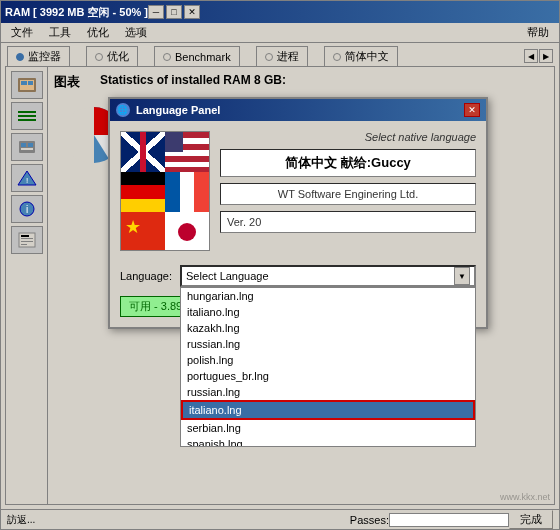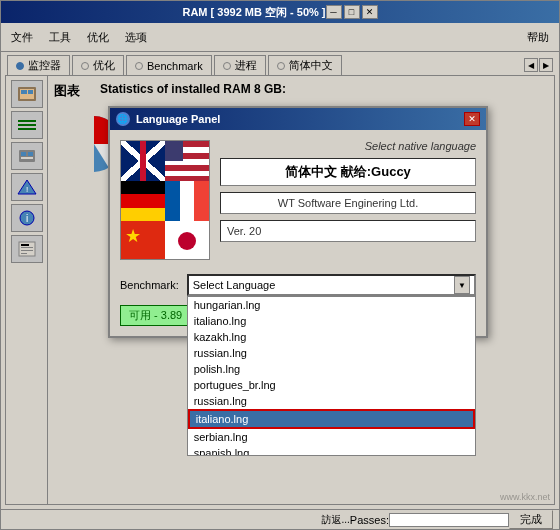--- a/index.html
+++ b/index.html
@@ -21,21 +21,21 @@
       display: flex;
       flex-direction: column;
     }
 
     
     .title-bar {
       background: linear-gradient(to right, #0a246a, #3a6ea5);
       color: white;
       display: flex;
       align-items: center;
-      justify-content: center;
+      justify-content: flex-start;
       padding: 3px 4px;
       height: 22px;
       flex-shrink: 0;
     }
     .title-bar-text {
       font-size: 11px;
       font-weight: bold;
       color: white;
     }
     .title-bar-buttons {
@@ -56,21 +56,21 @@
     }
 
     
     .menu-bar {
       background: #d4d0c8;
       display: flex;
       align-items: center;
       justify-content: space-between;
       padding: 2px 6px;
       border-bottom: 1px solid #808080;
-      height: 29px;
+      height: 20px;
       flex-shrink: 0;
     }
     .menu-items {
       display: flex;
       gap: 8px;
     }
     .menu-item {
       font-size: 11px;
       cursor: pointer;
       padding: 1px 4px;
@@ -80,21 +80,21 @@
       cursor: pointer;
       padding: 1px 4px;
     }
 
     
     .tab-bar {
       display: flex;
       align-items: center;
       padding: 3px 6px 0;
       background: #d4d0c8;
-      gap: 2px;
+      gap: 16px;
       flex-shrink: 0;
     }
     .tab {
       display: flex;
       align-items: center;
       gap: 4px;
       padding: 2px 8px;
       background: #d4d0c8;
       border: 1px solid #808080;
       border-bottom: none;
@@ -504,21 +504,21 @@
       color: rgba(0,0,0,0.3);
     }
 
     
     .status-bar {
       background: #d4d0c8;
       border-top: 1px solid #808080;
       padding: 2px 6px;
       display: flex;
       align-items: center;
-      justify-content: flex-end;
+      justify-content: space-between;
       height: 20px;
       flex-shrink: 0;
     }
     .status-text {
       font-size: 10px;
       color: #000;
     }
     .finish-btn {
       padding: 1px 10px;
       background: #d4d0c8;
@@ -723,21 +723,21 @@
 
             <div class="dialog-right">
               <div class="native-lang-label">Select native language</div>
               <div class="lang-name-box">简体中文  献给:Guccy</div>
               <div class="company-box">WT Software Enginering Ltd.</div>
               <div class="version-box">Ver. 20</div>
             </div>
           </div>
 
           <div class="selection-row">
-            <span class="selection-label">Benchmark:</span>
+            <span class="selection-label">Language:</span>
             <div class="select-wrapper">
               <div class="select-box">
                 <span>Select Language</span>
                 <div class="select-arrow">▼</div>
               </div>
 
               <div class="dropdown-list">
                 <div class="dropdown-item">hungarian.lng</div>
                 <div class="dropdown-item">italiano.lng</div>
                 <div class="dropdown-item">kazakh.lng</div>

